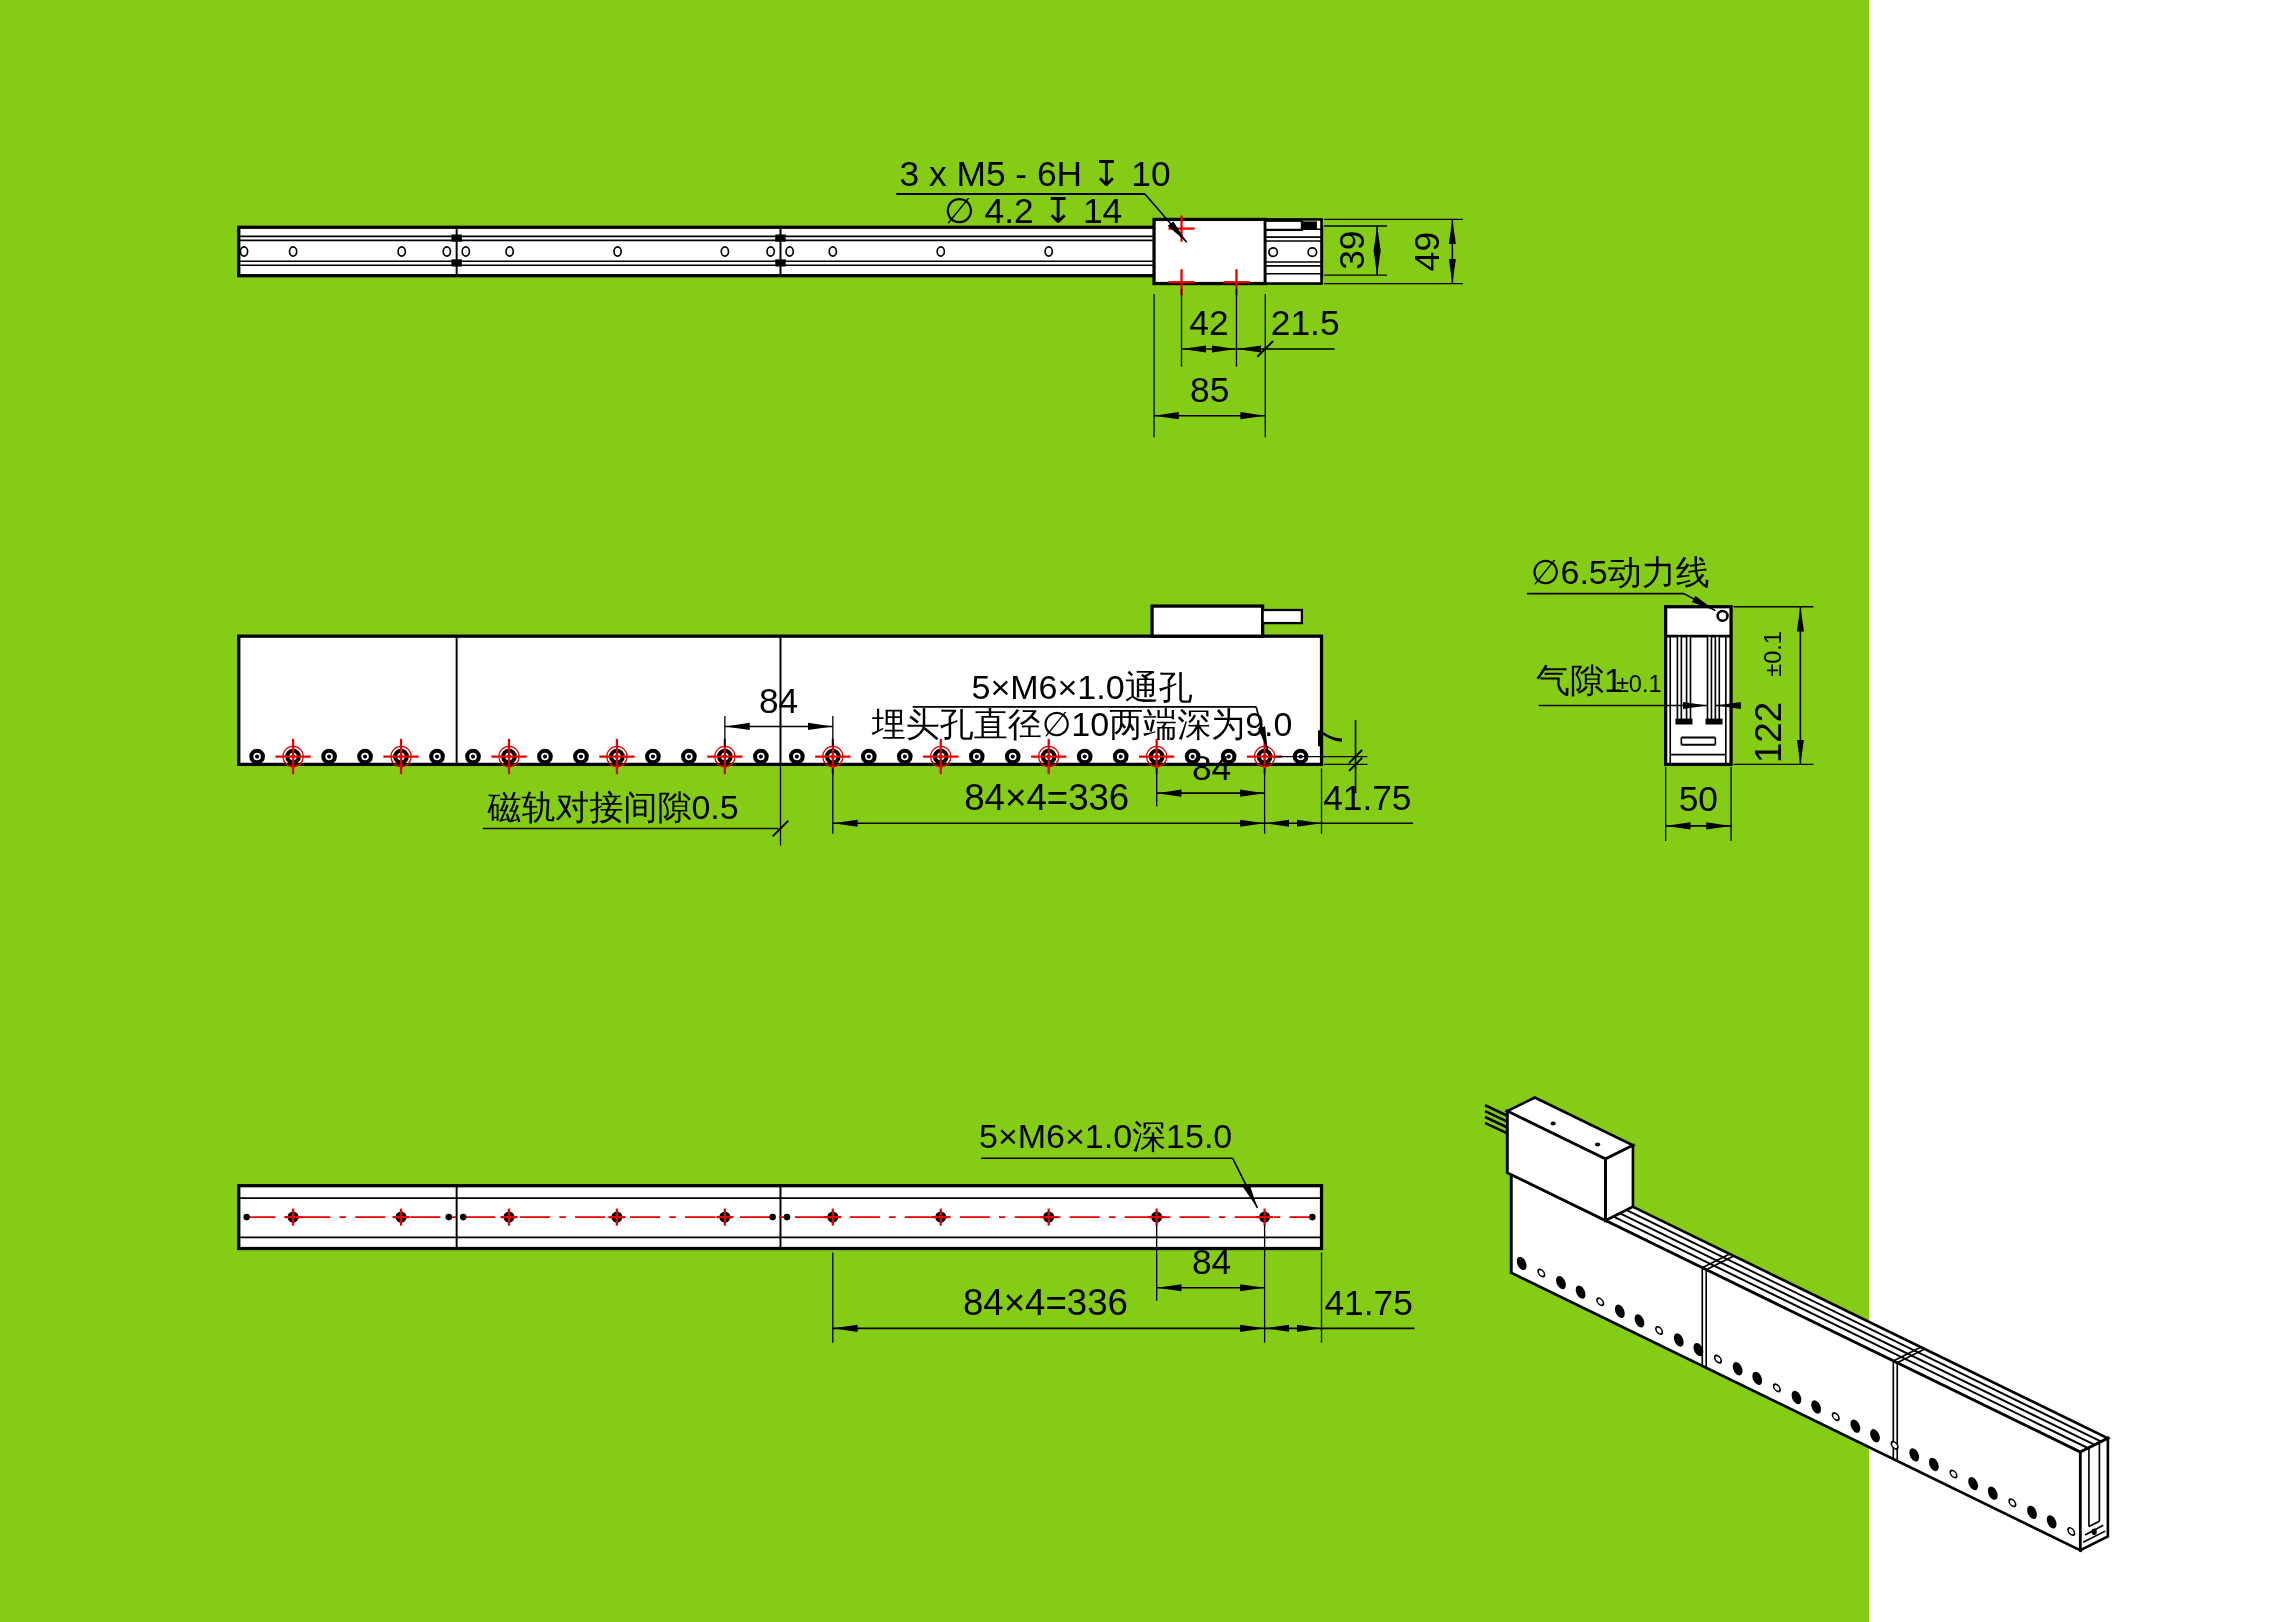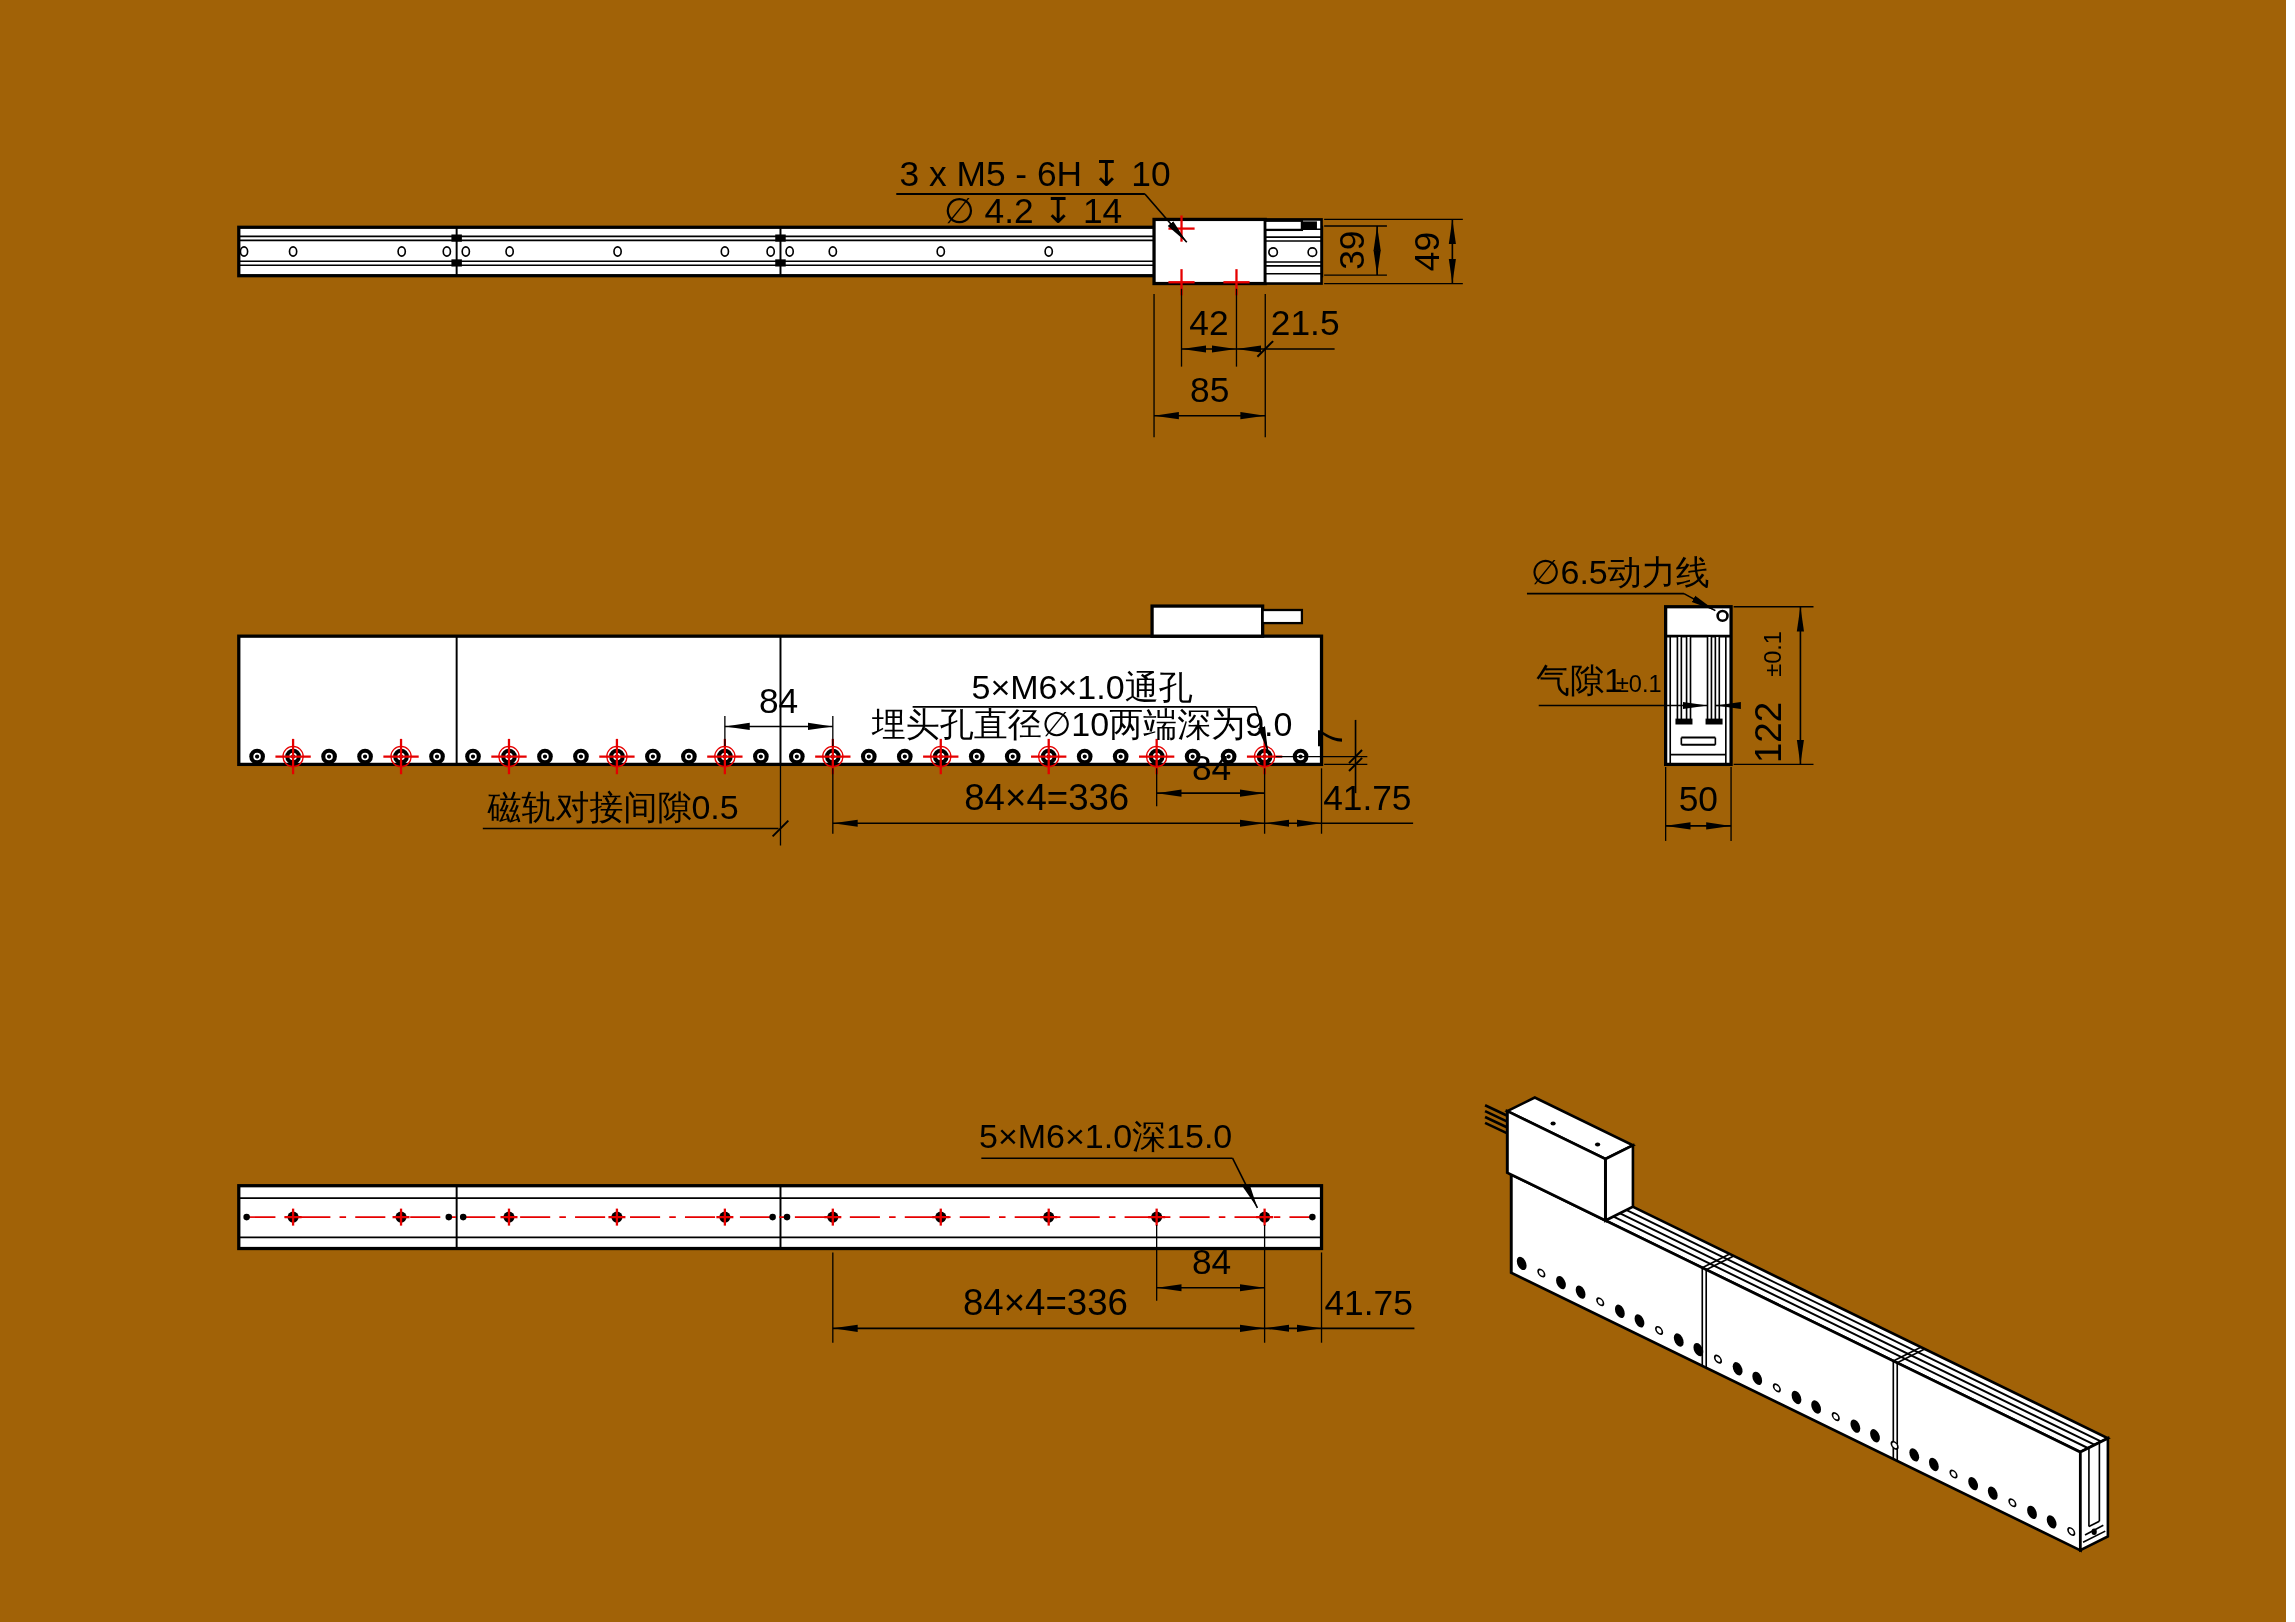--- a/index.html
+++ b/index.html
@@ -1,16 +1,16 @@
 <!DOCTYPE html>
 <html style="font-size:10.5px"><head>
 <meta charset="utf-8">
 <style>
   html,body{margin:0;padding:0;background:#ffffff;}
-  .sheet{width:2286px;height:1623px;background:#a16207;position:relative;}
+  .sheet{width:1869px;height:1623px;background:#84cc16;position:relative;}
   svg{display:block;}
   text{font-family:"Liberation Sans","DejaVu Sans",sans-serif;fill:#000;}
   .dim{font-size:54px;}
   .callout{font-size:52px;}
   .tol{font-size:36px;}
   .big{font-size:56px;}
 </style>
 </head>
 <body>
 

